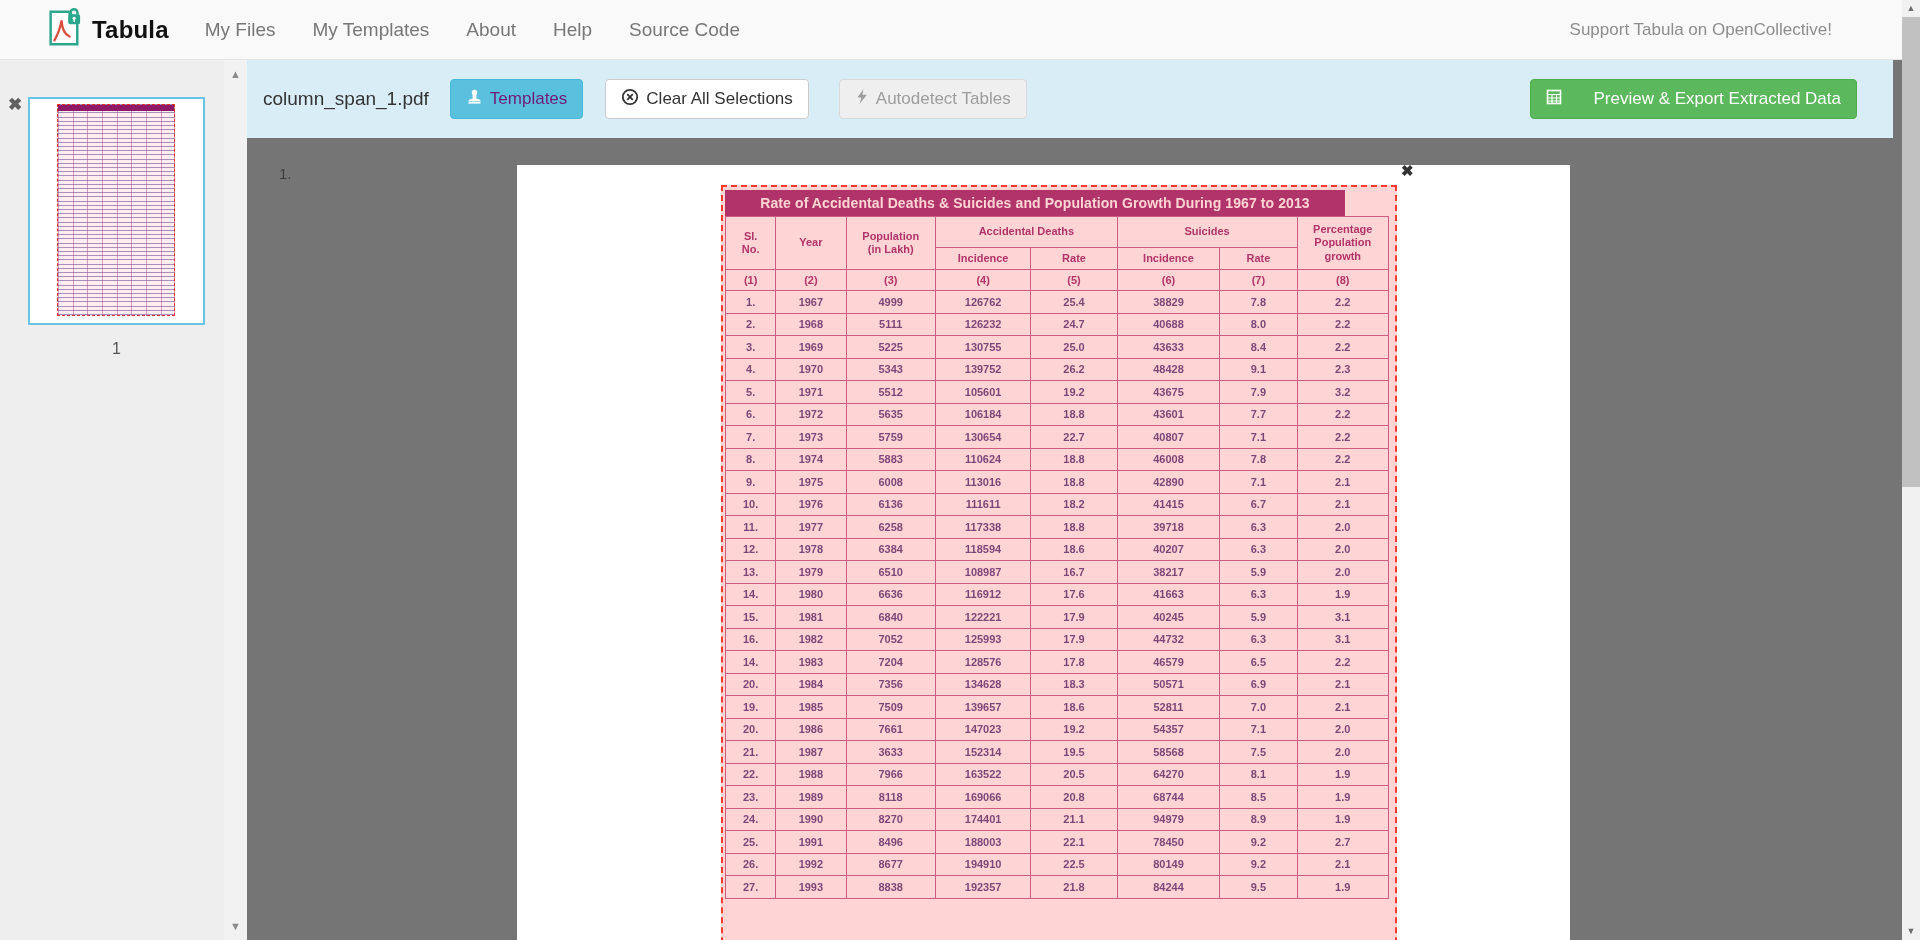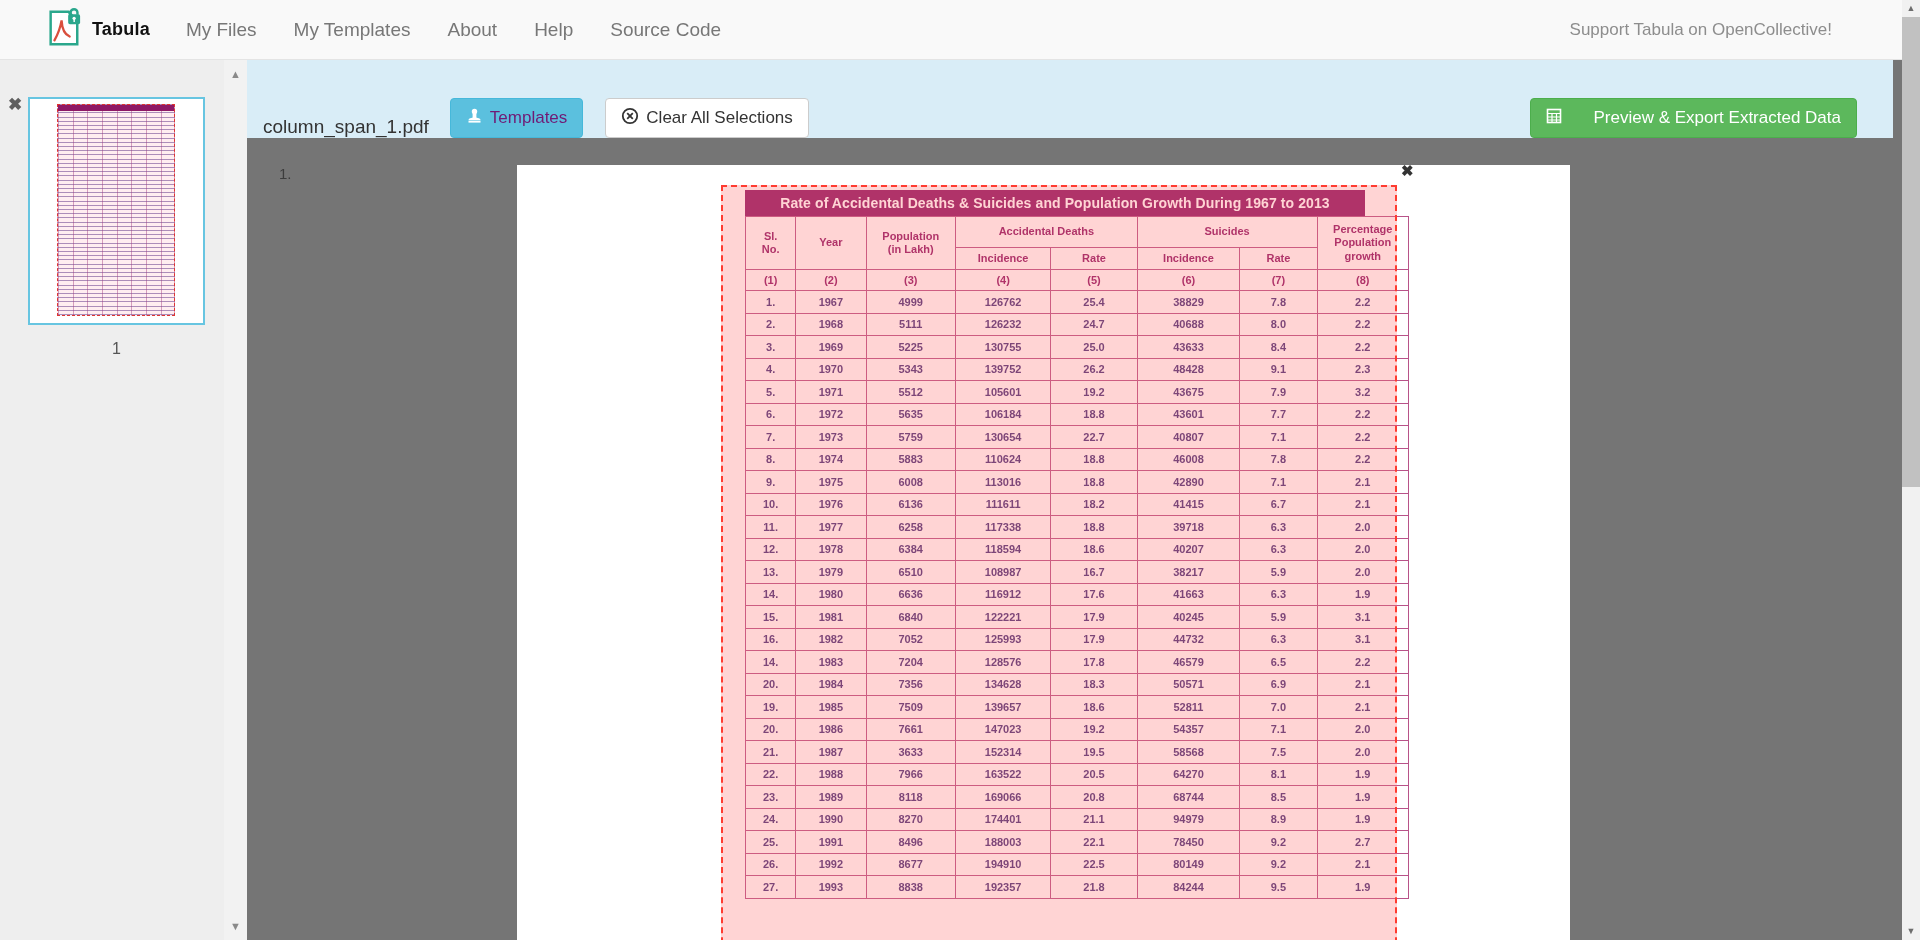--- a/index.html
+++ b/index.html
@@ -2,21 +2,21 @@
 <html><head>
 <meta charset="utf-8">
 <style>
   html,body{margin:0;padding:0;background:#555;}
   .app{position:relative;width:1920px;height:940px;overflow:hidden;background:#757575;
        font-family:"Liberation Sans",sans-serif;-webkit-font-smoothing:antialiased;}
   
   .navbar{position:absolute;left:0;top:0;width:1902px;height:60px;background:#f9f9f9;
           border-bottom:1px solid #e4e4e4;display:flex;align-items:center;box-sizing:border-box;}
   .brand{display:flex;align-items:center;margin-left:44px;cursor:pointer;}
-  .brand-name{font-size:18px;font-weight:bold;color:#111;margin-left:10px;letter-spacing:.2px;}
+  .brand-name{font-size:24px;font-weight:bold;color:#111;margin-left:10px;letter-spacing:.2px;}
   .navlinks{display:flex;align-items:center;margin-left:36px;gap:37px;}
   .navlinks a{font-size:19px;color:#777;text-decoration:none;cursor:pointer;}
   .support{margin-left:auto;margin-right:70px;font-size:17px;color:#8d8d8d;cursor:pointer;}
   
   .win-scroll{position:absolute;left:1902px;top:0;width:18px;height:940px;background:#f1f1f1;}
   .win-scroll .btn{position:absolute;left:0;width:18px;height:17px;background:#f1f1f1;color:#6d6d6d;
                    font-size:9px;text-align:center;line-height:17px;cursor:pointer;}
   .win-scroll .btn.down{bottom:0;}
   .win-scroll .thumb{position:absolute;left:0;top:17px;width:18px;height:470px;background:#c1c1c1;cursor:pointer;}
   
@@ -29,35 +29,35 @@
   .mini-table{position:absolute;left:27px;top:5px;width:118px;height:212px;box-sizing:border-box;
               border:1px dashed #e03430;background:
                 repeating-linear-gradient(to right, rgba(160,60,125,0.45) 0 1px, transparent 1px 14.7px),
                 repeating-linear-gradient(to bottom, transparent 0 3.2px, rgba(90,45,130,0.5) 3.2px 4.2px),
                 rgba(255,235,238,0.9);}
   .mini-title{position:absolute;left:0;top:0;width:100%;height:6px;background:#8e1966;}
   .thumb-num{position:absolute;left:28px;top:280px;width:177px;text-align:center;
              font-size:16px;color:#555;}
   
   .toolbar{position:absolute;left:247px;top:60px;width:1646px;height:78px;background:#d9edf7;
-           display:flex;align-items:flex-end;box-sizing:border-box;}
+           display:flex;align-items:center;box-sizing:border-box;}
   .toolbar-gap{position:absolute;left:1893px;top:60px;width:9px;height:78px;background:#757575;}
   .filename{font-size:19px;color:#333;margin-left:16px;}
   .tbtn{display:inline-flex;align-items:center;gap:7px;height:40px;padding:0 15px;border-radius:4px;
         font-size:17px;box-sizing:border-box;cursor:pointer;border:1px solid transparent;white-space:nowrap;}
   .btn-templates{background:#5bc0de;border-color:#46b8da;color:#701a75;margin-left:21px;}
   .btn-clear{background:#ffffff;border-color:#cccccc;color:#333;margin-left:22px;}
   .btn-auto{background:#efefef;border-color:#d9d9d9;color:#9d9d9d;margin-left:30px;cursor:default;}
   .btn-export{background:#5cb85c;border-color:#4cae4c;color:#fff;margin-left:auto;margin-right:36px;gap:31px;}
   
   .main{position:absolute;left:247px;top:138px;width:1655px;height:802px;background:#757575;overflow:hidden;}
   .page-marker{position:absolute;left:32px;top:27px;font-size:15px;color:#3d3d3d;}
   .page{position:absolute;left:270px;top:27px;width:1053px;height:1400px;background:#ffffff;cursor:crosshair;}
   
-  .pdftable-wrap{position:absolute;left:228px;top:25px;width:620px;}
+  .pdftable-wrap{position:absolute;left:208px;top:25px;width:620px;}
   .pdf-title{height:26px;background:#8e1966;color:#fff;font-size:14px;font-weight:bold;
              text-align:center;line-height:26px;letter-spacing:.1px;}
   table.pdftable{width:664px;border-collapse:collapse;table-layout:fixed;}
   table.pdftable th,table.pdftable td{border:1.5px solid #b85389;text-align:center;padding:0;overflow:hidden;}
   table.pdftable th{font-size:11px;font-weight:bold;color:#8e1966;line-height:1.2;}
   table.pdftable td{font-size:11px;font-weight:bold;color:#46347c;}
   tr.hrow1 th{height:30px;} tr.hrow2 th{height:21px;} tr.idxrow td{height:20px;color:#8e1966;}
   tr.drow td{height:21.5px;}
   
   .selection{position:absolute;left:204px;top:20px;width:676px;height:1300px;box-sizing:border-box;
@@ -123,20 +123,28 @@
       <span>Templates</span>
     </span>
     <span class="tbtn btn-clear">
       <span class="icon">
         <svg width="18" height="18" viewBox="0 0 18 18">
           <circle cx="9" cy="9" r="7.2" fill="none" stroke="#333" stroke-width="1.8"></circle>
           <path d="M6.2 6.2 L11.8 11.8 M11.8 6.2 L6.2 11.8" stroke="#333" stroke-width="1.8"></path>
         </svg>
       </span>
       <span>Clear All Selections</span>
+    </span>
+    <span class="tbtn btn-auto">
+      <span class="icon">
+        <svg width="14" height="17" viewBox="0 0 14 17">
+          <path d="M8.5 1 L2.5 9.5 H6.3 L4.6 16 L11.8 6.8 H7.4 Z" fill="#9d9d9d"></path>
+        </svg>
+      </span>
+      <span>Autodetect Tables</span>
     </span>
     <span class="tbtn btn-export">
       <span class="icon">
         <svg width="16" height="16" viewBox="0 0 16 16">
           <rect x="1.5" y="1.5" width="13" height="13" fill="none" stroke="#fff" stroke-width="1.6"></rect>
           <path d="M1.5 5.5 H14.5 M1.5 9 H14.5 M1.5 12 H14.5 M6 5.5 V14.5 M10.5 5.5 V14.5" stroke="#fff" stroke-width="1.2"></path>
         </svg>
       </span>
       <span>Preview &amp; Export Extracted Data</span>
     </span>

